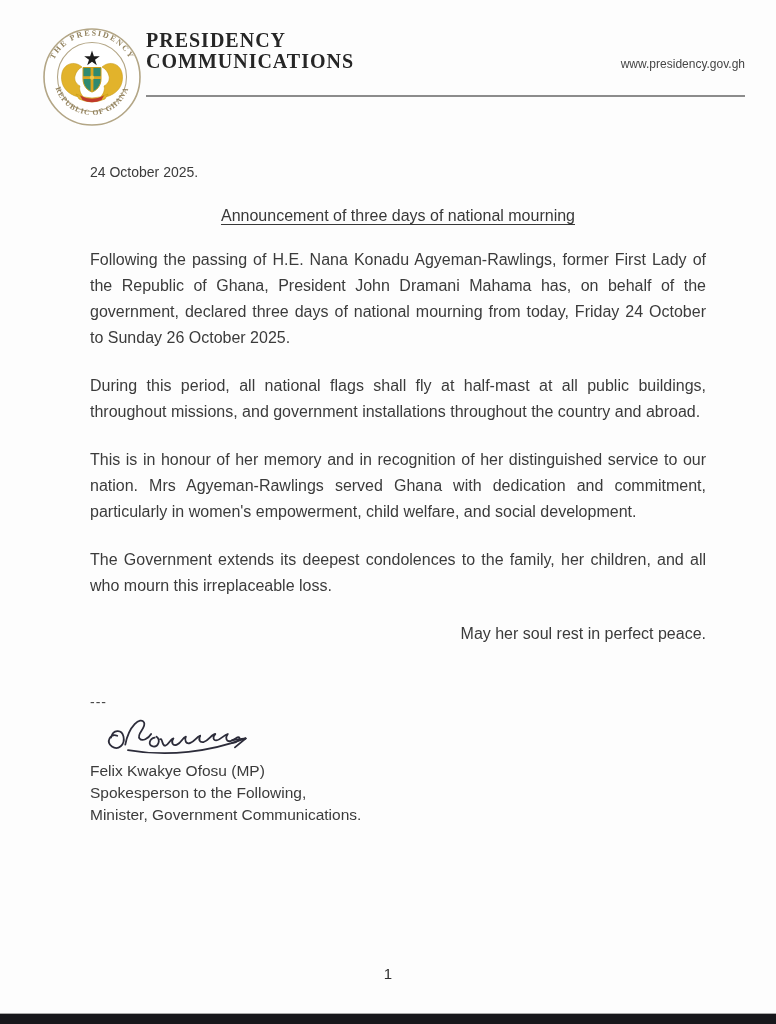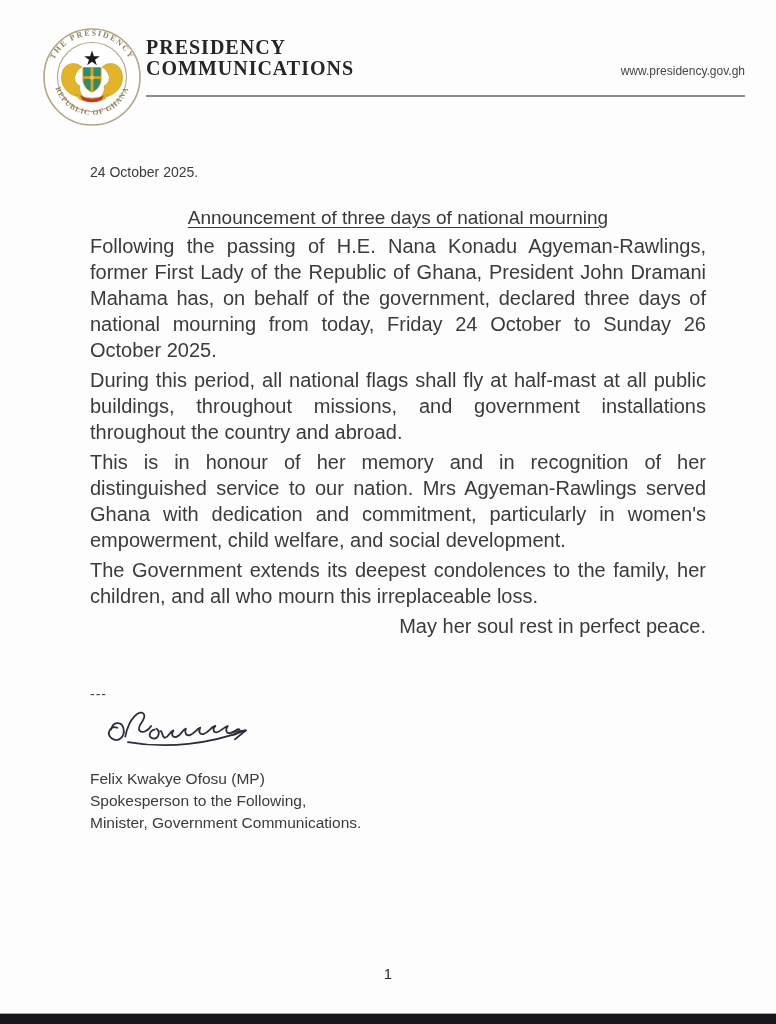--- a/index.html
+++ b/index.html
@@ -31,21 +31,21 @@
     margin-top: 1px;
   }
   .header-right {
     flex: 1;
     margin-left: 4px;
     height: 71px;
     border-bottom: 2px solid #8c8c8c;
     display: flex;
     justify-content: space-between;
     align-items: flex-end;
-    padding-bottom: 16px;
+    padding-bottom: 23px;
   }
   .org-name {
     font-family: "Liberation Serif", "DejaVu Serif", serif;
     font-weight: bold;
     font-size: 20px;
     line-height: 21px;
     letter-spacing: 1px;
     color: #262626;
   }
   .website {
@@ -59,52 +59,52 @@
     margin: 0 70px 0 90px;
   }
   .doc-date {
     text-align: left;
     font-size: 14px;
     margin-top: 37px;
     padding-right: 4px;
   }
   .doc-title {
     text-align: center;
-    font-size: 19px;
+    font-size: 16px;
     margin-top: 27px;
     color: #383838;
   }
   .doc-title span {
     text-decoration: underline;
     text-underline-offset: 3px;
   }
   .para {
-    font-size: 20px;
+    font-size: 16px;
     line-height: 26px;
     text-align: justify;
-    margin-top: 4px;
+    margin-top: 22px;
     color: #3b3b3b;
   }
   .para.no-justify { text-align: right; }
 
   .separator {
     margin-top: 47px;
     font-size: 14px;
     letter-spacing: 1px;
     color: #4a4a4a;
   }
   .signature-wrap {
     margin: 2px 0 0 13px;
     height: 44px;
   }
   .signature-svg { width: 156px; height: 44px; }
   .signatory {
     font-size: 15.5px;
     line-height: 22px;
-    margin-top: 20px;
+    margin-top: 4px;
     color: #3b3b3b;
   }
 
   
   .page-number {
     position: absolute;
     left: 0; right: 0;
     top: 965px;
     text-align: center;
     font-size: 15px;

